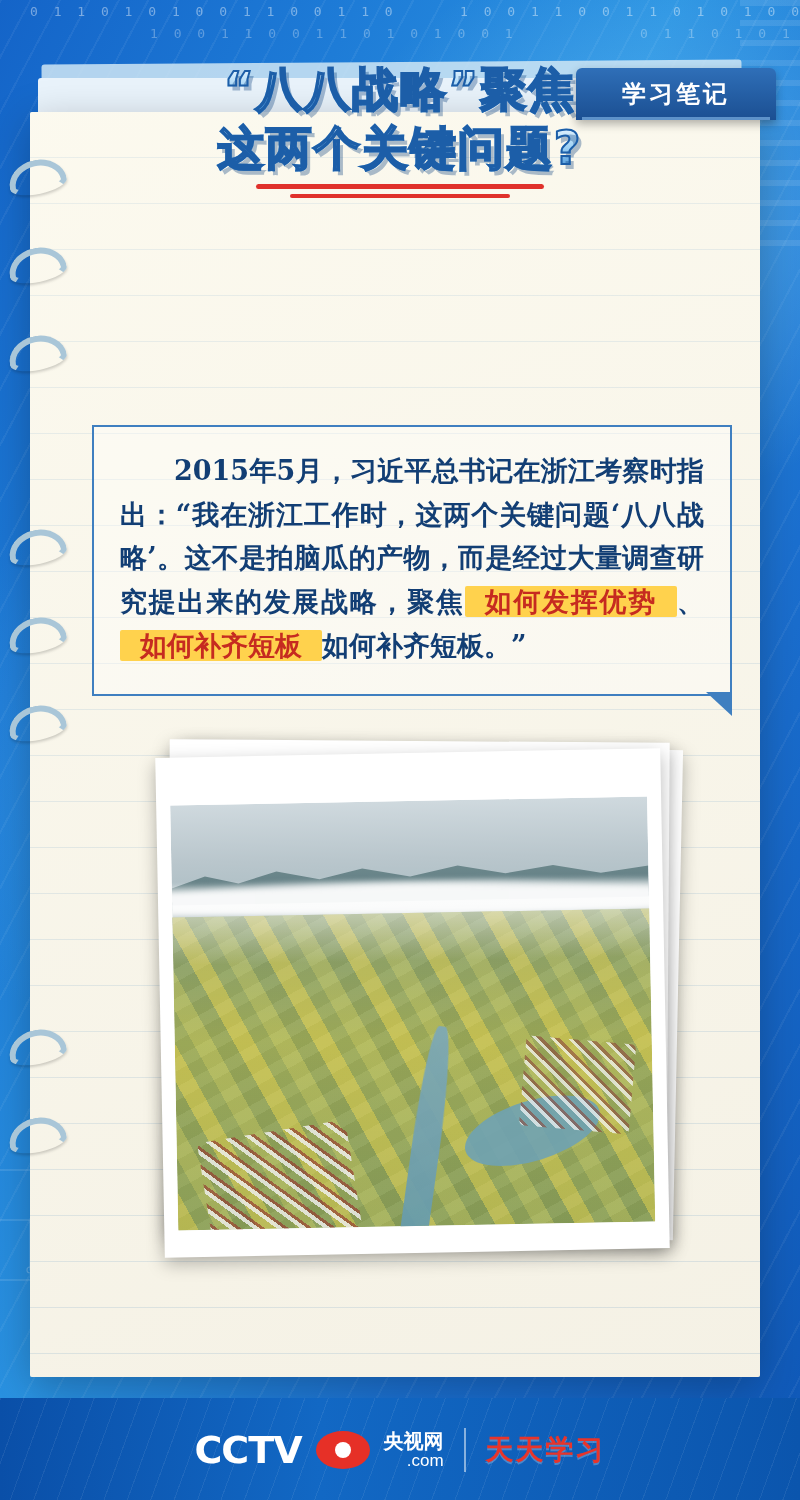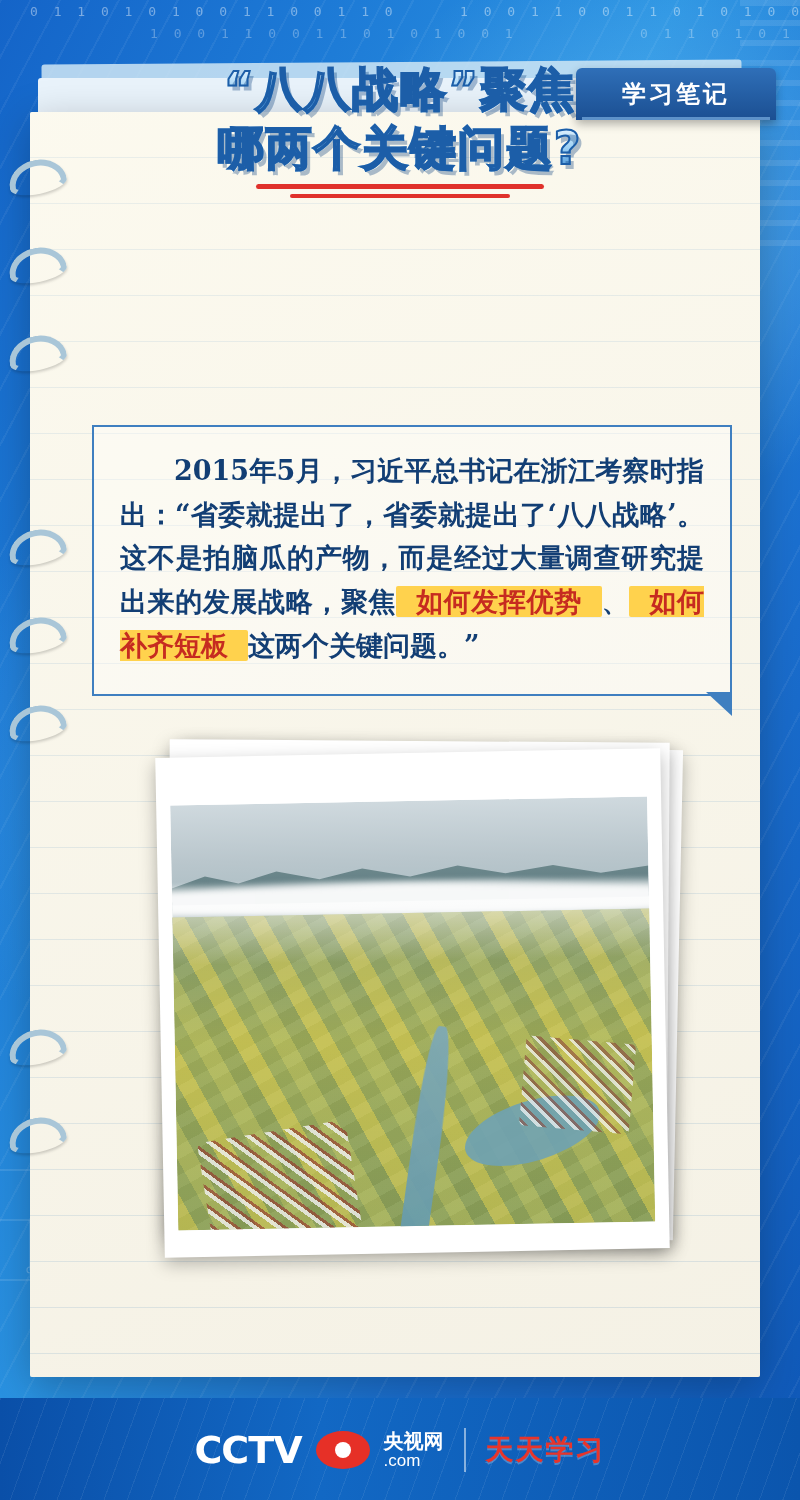--- a/index.html
+++ b/index.html
@@ -125,21 +125,21 @@
 
   
   .bottom{position:absolute;left:0;right:0;bottom:0;height:102px;
       background:linear-gradient(90deg,#0a4fa8,#1268c4 40%,#0b55ad);}
   .bottom-grid{position:absolute;inset:0;
       background:repeating-linear-gradient(110deg, rgba(255,255,255,.07) 0 1px, rgba(255,255,255,0) 1px 22px);}
   .brand{position:absolute;left:0;right:0;top:30px;display:flex;align-items:center;justify-content:center;gap:14px;}
   .cctv{color:#fff;font-size:38px;font-weight:bold;letter-spacing:-1px;font-family:"DejaVu Sans",sans-serif;}
   .eye{width:54px;height:38px;border-radius:50%;background:#e63027;position:relative;display:inline-block;}
   .eye:after{content:"";position:absolute;left:50%;top:50%;width:16px;height:16px;margin:-8px 0 0 -8px;background:#fff;border-radius:50%;}
-  .cn{color:#fff;font-size:17px;line-height:1.05;text-align:left;}
+  .cn{color:#fff;font-size:17px;line-height:1.05;text-align:right;}
   .cn b{display:block;font-size:20px;}
   .divider{width:2px;height:44px;background:rgba(255,255,255,.5);margin:0 6px;}
   .tt{color:#e8342a;font-size:28px;font-weight:bold;font-family:"DejaVu Serif","Liberation Serif",serif;
       text-shadow:0 2px 0 rgba(255,255,255,.25);letter-spacing:2px;}
 
   .corner-deco{position:absolute;right:0;top:0;width:60px;height:260px;
       background:repeating-linear-gradient(180deg, rgba(255,255,255,.10) 0 6px, rgba(255,255,255,0) 6px 20px);}
 </style>
 </head>
 <body>
@@ -193,29 +193,29 @@
   <div class="ring"></div>
   <div class="ring"></div>
 </div>
 
 <div class="tab">
   <span>学习笔记</span>
 </div>
 
 <div class="title-wrap">
   <div class="title-line">“八八战略”聚焦</div>
-  <div class="title-line">哪两个关键问题?</div>
+  <div class="title-line">这两个关键问题?</div>
   <div class="underline">
     <i></i>
     <i></i>
   </div>
 </div>
 
 <div class="quote">
-  <p><span>2015年5月，习近平总书记在浙江考察时指出：“省委就提出了，省委就提出了‘八八战略’。这不是拍脑瓜的产物，而是经过大量调查研究提出来的发展战略，聚焦</span><span class="hl">如何发挥优势</span><span>、</span><span class="hl">如何补齐短板</span><span>这两个关键问题。”</span></p>
+  <p><span>2015年5月，习近平总书记在浙江考察时指出：“我在浙江工作时，这两个关键问题‘八八战略’。这不是拍脑瓜的产物，而是经过大量调查研究提出来的发展战略，聚焦</span><span class="hl">如何发挥优势</span><span>、</span><span class="hl">如何补齐短板</span><span>如何补齐短板。”</span></p>
   <div class="quote-corner"></div>
 </div>
 
 <div class="photo-stack">
   <div class="ph ph3"></div>
   <div class="ph ph2"></div>
   <div class="ph ph1">
     <div class="photo">
       <div class="sky"></div>
       <div class="mtn"></div>

